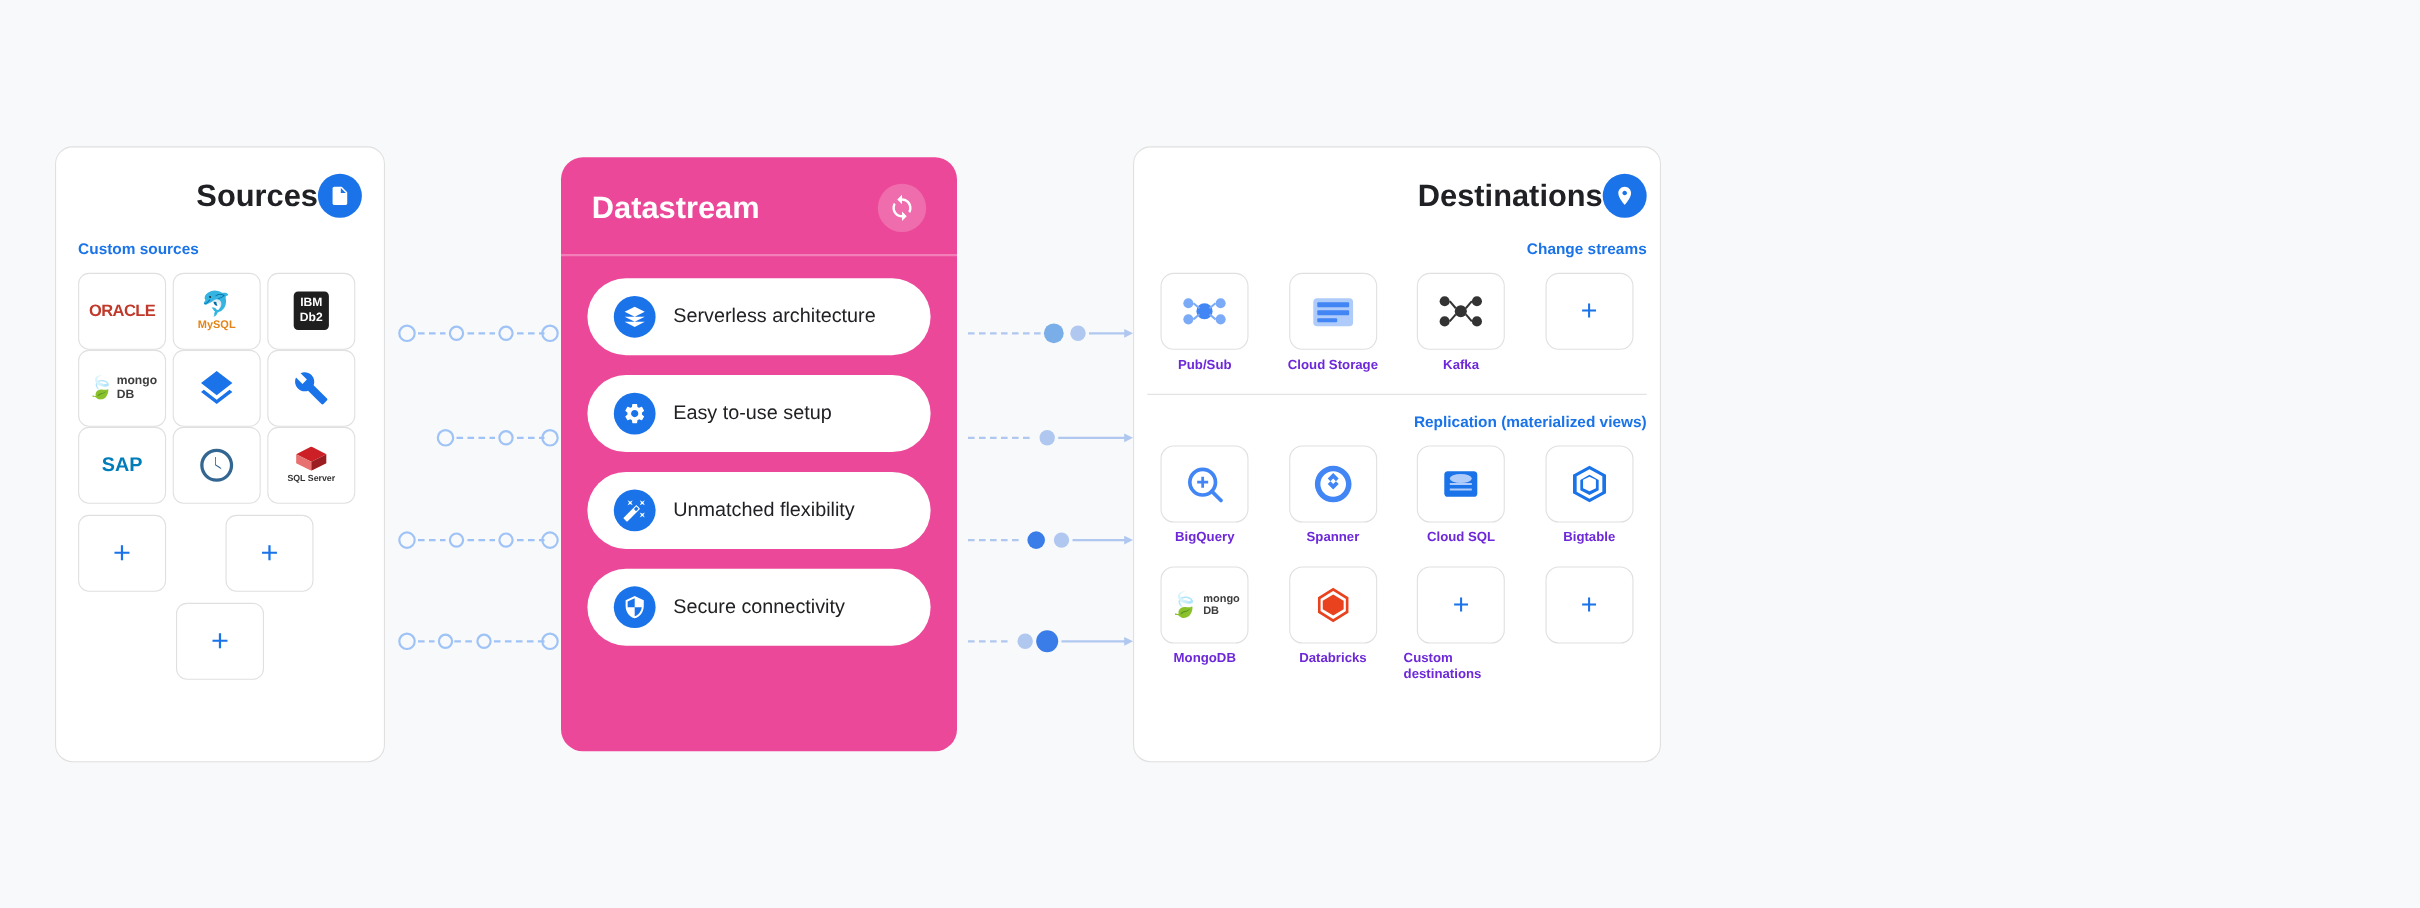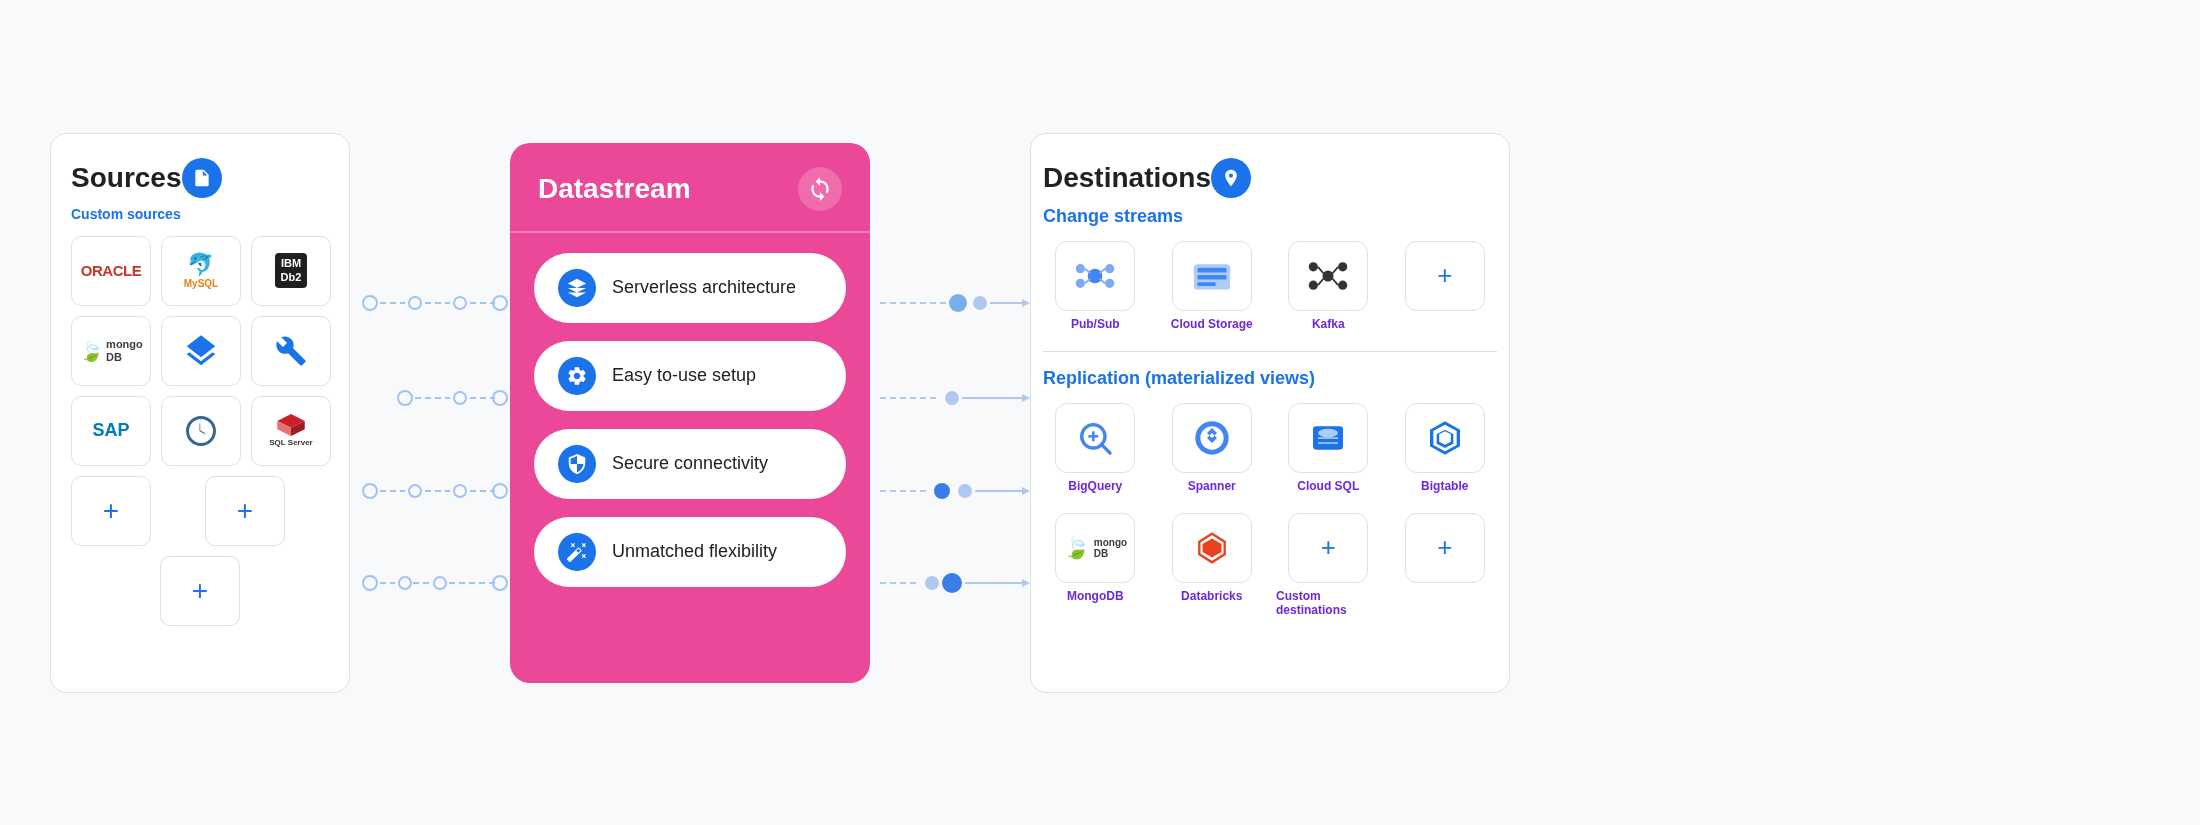--- a/index.html
+++ b/index.html
@@ -27,22 +27,22 @@
       border-radius: 16px;
       border: 1.5px solid #e0e0e0;
       padding: 24px 20px;
       width: 300px;
       min-height: 560px;
       flex-shrink: 0;
     }
     .panel-header {
       display: flex;
       align-items: center;
-      justify-content: flex-start;
-      margin-bottom: 8px;
+      justify-content: flex-end;
+      margin-bottom: 20px;
     }
     .panel-title {
       font-size: 28px;
       font-weight: 700;
       color: #202124;
     }
     .panel-icon-btn {
       width: 40px;
       height: 40px;
       border-radius: 50%;
@@ -56,21 +56,20 @@
     .panel-icon-btn svg { fill: white; }
     .section-label {
       font-size: 14px;
       font-weight: 600;
       color: #1a73e8;
       margin-bottom: 14px;
     }
     .sources-grid {
       display: grid;
       grid-template-columns: repeat(3, 1fr);
-      gap: 10px;
       margin-bottom: 10px;
     }
     .source-item {
       border: 1.5px solid #e0e0e0;
       border-radius: 10px;
       width: 80px;
       height: 70px;
       display: flex;
       align-items: center;
       justify-content: center;
@@ -198,25 +197,26 @@
     .destinations-panel {
       background: #fff;
       border-radius: 16px;
       border: 1.5px solid #e0e0e0;
       padding: 24px 12px;
       width: 480px;
       min-height: 560px;
       flex-shrink: 0;
     }
     .dest-section-label {
-      font-size: 18px;
+      font-size: 14px;
       font-weight: 600;
       color: #1a73e8;
       margin-bottom: 14px;
       margin-top: 0;
+      text-align: right;
     }
     .dest-grid {
       display: grid;
       grid-template-columns: repeat(4, 1fr);
       gap: 12px;
       margin-bottom: 20px;
     }
     .dest-item {
       display: flex;
       flex-direction: column;
@@ -401,33 +401,33 @@
           <svg width="22" height="22" viewBox="0 0 24 24" fill="white">
             <path d="M19.14 12.94c.04-.3.06-.61.06-.94 0-.32-.02-.64-.07-.94l2.03-1.58c.18-.14.23-.41.12-.61l-1.92-3.32c-.12-.22-.37-.29-.59-.22l-2.39.96c-.5-.38-1.03-.7-1.62-.94l-.36-2.54c-.04-.24-.24-.41-.48-.41h-3.84c-.24 0-.43.17-.47.41l-.36 2.54c-.59.24-1.13.57-1.62.94l-2.39-.96c-.22-.08-.47 0-.59.22L2.74 8.87c-.12.21-.08.47.12.61l2.03 1.58c-.05.3-.09.63-.09.94s.02.64.07.94l-2.03 1.58c-.18.14-.23.41-.12.61l1.92 3.32c.12.22.37.29.59.22l2.39-.96c.5.38 1.03.7 1.62.94l.36 2.54c.05.24.24.41.48.41h3.84c.24 0 .44-.17.47-.41l.36-2.54c.59-.24 1.13-.56 1.62-.94l2.39.96c.22.08.47 0 .59-.22l1.92-3.32c.12-.22.07-.47-.12-.61l-2.01-1.58zM12 15.6c-1.98 0-3.6-1.62-3.6-3.6s1.62-3.6 3.6-3.6 3.6 1.62 3.6 3.6-1.62 3.6-3.6 3.6z"></path>
           </svg>
         </div>
         <span class="feature-label">Easy to-use setup</span>
       </div>
 
       <div class="feature-item">
         <div class="feature-icon-circle">
           <svg width="22" height="22" viewBox="0 0 24 24" fill="white">
-            <path d="M12 1L3 5v6c0 5.55 3.84 10.74 9 12 5.16-1.26 9-6.45 9-12V5l-9-4zm0 10.99h7c-.53 4.12-3.28 7.79-7 8.94V12H5V6.3l7-3.11v8.8z"></path>
-          </svg>
-        </div>
-        <span class="feature-label">Secure connectivity</span>
+            <path d="M7.5 5.6L10 7 8.6 4.5 10 2 7.5 3.4 5 2l1.4 2.5L5 7zm12 9.8L17 14l1.4 2.5L17 19l2.5-1.4L22 19l-1.4-2.5L22 14zM22 2l-2.5 1.4L17 2l1.4 2.5L17 7l2.5-1.4L22 7l-1.4-2.5zm-7.63 5.29c-.39-.39-1.02-.39-1.41 0L1.29 18.96c-.39.39-.39 1.02 0 1.41l2.34 2.34c.39.39 1.02.39 1.41 0L16.7 11.05c.39-.39.39-1.02 0-1.41l-2.33-2.35zm-1.03 5.49l-2.12-2.12 2.44-2.44 2.12 2.12-2.44 2.44z"></path>
+          </svg>
+        </div>
+        <span class="feature-label">Unmatched flexibility</span>
       </div>
 
       <div class="feature-item">
         <div class="feature-icon-circle">
           <svg width="22" height="22" viewBox="0 0 24 24" fill="white">
-            <path d="M7.5 5.6L10 7 8.6 4.5 10 2 7.5 3.4 5 2l1.4 2.5L5 7zm12 9.8L17 14l1.4 2.5L17 19l2.5-1.4L22 19l-1.4-2.5L22 14zM22 2l-2.5 1.4L17 2l1.4 2.5L17 7l2.5-1.4L22 7l-1.4-2.5zm-7.63 5.29c-.39-.39-1.02-.39-1.41 0L1.29 18.96c-.39.39-.39 1.02 0 1.41l2.34 2.34c.39.39 1.02.39 1.41 0L16.7 11.05c.39-.39.39-1.02 0-1.41l-2.33-2.35zm-1.03 5.49l-2.12-2.12 2.44-2.44 2.12 2.12-2.44 2.44z"></path>
-          </svg>
-        </div>
-        <span class="feature-label">Unmatched flexibility</span>
+            <path d="M12 1L3 5v6c0 5.55 3.84 10.74 9 12 5.16-1.26 9-6.45 9-12V5l-9-4zm0 10.99h7c-.53 4.12-3.28 7.79-7 8.94V12H5V6.3l7-3.11v8.8z"></path>
+          </svg>
+        </div>
+        <span class="feature-label">Secure connectivity</span>
       </div>
     </div>
   </div>
 
   <div class="right-connector-area">
     <svg class="lines-svg" viewBox="0 0 160 400">
 
       <line x1="10" y1="90" x2="80" y2="90" stroke="#b0c8f0" stroke-width="2" stroke-dasharray="6,4"></line>
       <circle cx="88" cy="90" r="9" fill="#7aaee8"></circle>
       <circle cx="110" cy="90" r="7" fill="#b0c8f0"></circle>

